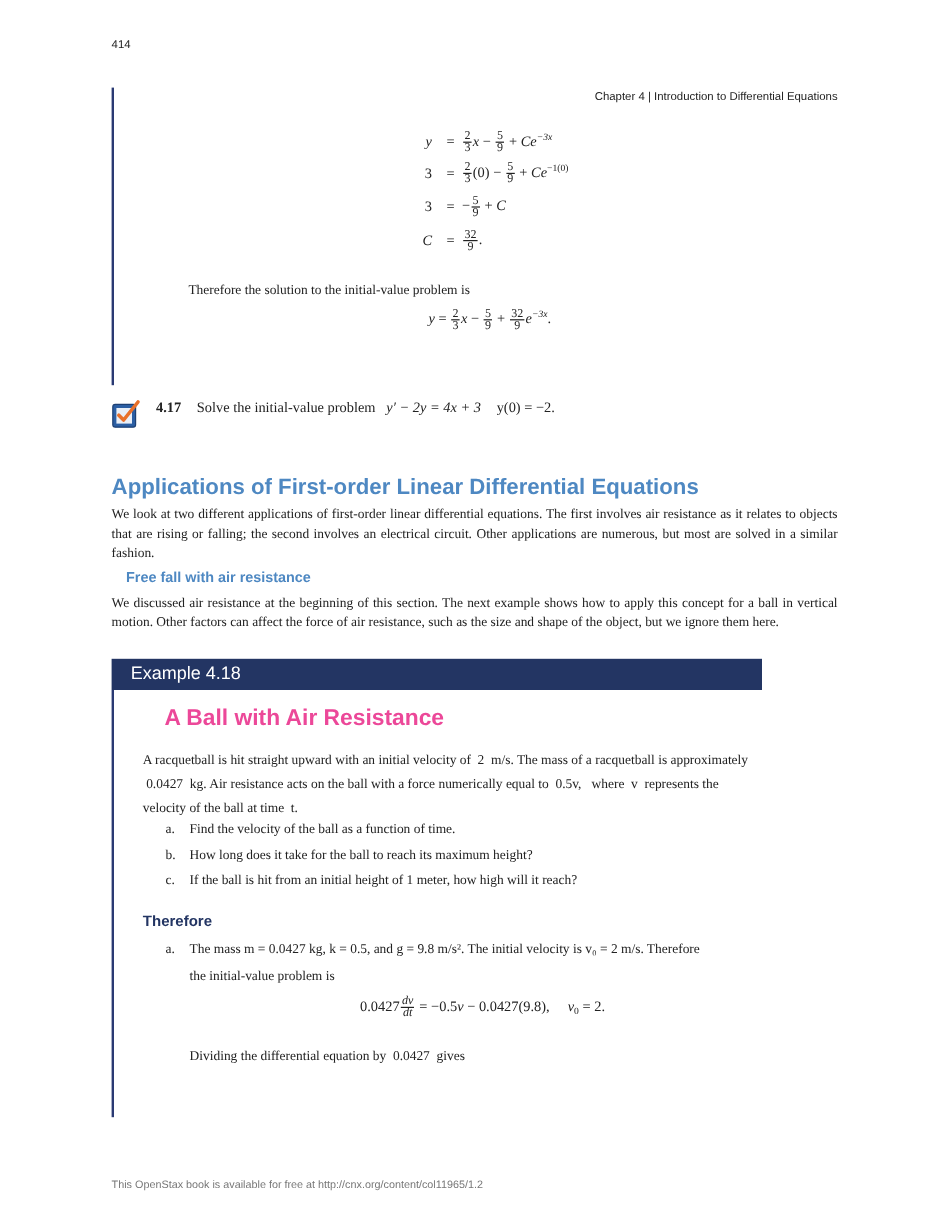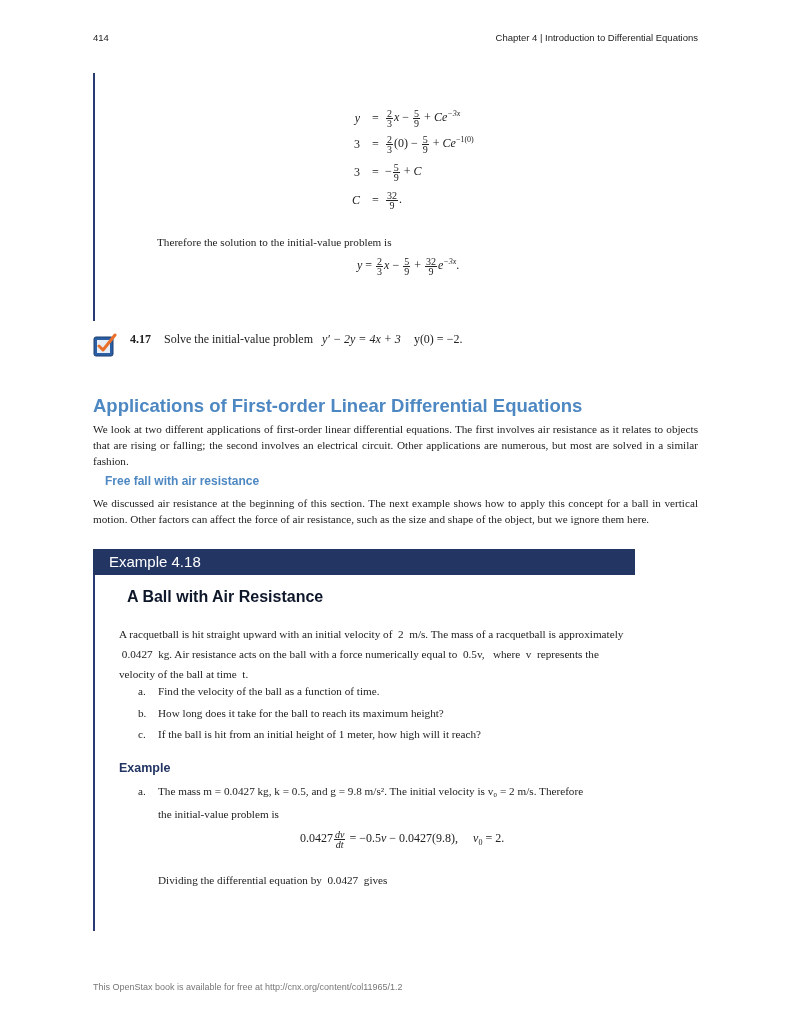--- a/index.html
+++ b/index.html
@@ -1,37 +1,37 @@
 <!DOCTYPE html>
 <html><head>
 <meta charset="utf-8">
 <style>
   html, body { margin:0; padding:0; background:#fff; }
   body { width:791px; height:1024px; position:relative; overflow:hidden; font-family:"Liberation Serif", serif; color:#222; }
   .hdr { position:absolute; top:32px; font-family:Liberation Sans, sans-serif; font-size:9.5px; color:#222; }
   .hdr-left { left:93px; }
-  .hdr-right { right:93px; }
+  .hdr-right { right:93px;margin-top:43px; }
   .vbar { position:absolute; left:93px; width:2px; background:#2a3a73; }
   .math { font-family:"Liberation Serif", serif; font-size:12px; }
   .i { font-style:italic; }
   .frac { display:inline-block; vertical-align:middle; text-align:center; font-size:10px; line-height:9px; margin:0 1px; }
   .frac span { display:block; }
   .frac .num { border-bottom:0.8px solid #222; padding:0 1px; }
   sup { font-size:8px; vertical-align:5px; }
   sub { font-size:8px; vertical-align:-3px; }
   .eq-row { position:absolute; height:22px; display:flex; align-items:center; }
   .eq-lhs { position:absolute; width:30px; text-align:right; }
   .eq-eq { position:absolute; }
   .eq-rhs { position:absolute; white-space:nowrap; }
   .p { position:absolute; font-size:11.2px; line-height:16px; text-align:justify; }
   .h2 { position:absolute; left:93px; top:395px; font-family:"Liberation Sans", sans-serif; font-weight:bold; font-size:18.5px; color:#4e88c2; }
   .h3 { position:absolute; left:93px; top:474px; font-family:"Liberation Sans", sans-serif; font-weight:bold; font-size:12px; color:#4e88c2;padding-left:12px; }
   .ex-bar { position:absolute; left:93px; top:549px; width:542px; height:26px; background:#233563; }
   .ex-bar span { position:absolute; left:16px; top:4px; font-family:"Liberation Sans", sans-serif; font-size:15px; color:#fff; }
-  .ex-title { position:absolute; left:127px; top:588px; font-family:"Liberation Sans", sans-serif; font-weight:bold; font-size:16px; color:#0f172a; }
+  .ex-title { position:absolute; left:137px; top:588px; font-family:"Liberation Sans", sans-serif; font-weight:bold; font-size:19px; color:#ec4899; }
   .sol-title { position:absolute; left:119px; top:761px; font-family:"Liberation Sans", sans-serif; font-weight:bold; font-size:12.5px; color:#233563; }
   .li { position:absolute; font-size:11.2px; }
   .li .mk { position:absolute; left:0; }
   .li .tx { position:absolute; left:20px; white-space:nowrap; }
   .footer { position:absolute; left:93px; top:982px; font-family:"Liberation Sans", sans-serif; font-size:9px; color:#777; }
   .tryit { position:absolute; left:93px; top:333px; width:24px; height:24px; }
   .ti-label { position:absolute; left:130px; top:332px; font-size:12px; white-space:nowrap; }
   .ti-label b { margin-right:10px; }
 </style>
 </head>
@@ -114,21 +114,21 @@
 </div>
 <div class="li" style="left:138px;top:707px;">
   <span class="mk">b.</span>
   <span class="tx">How long does it take for the ball to reach its maximum height?</span>
 </div>
 <div class="li" style="left:138px;top:728px;">
   <span class="mk">c.</span>
   <span class="tx">If the ball is hit from an initial height of  1  meter, how high will it reach?</span>
 </div>
 
-<div class="sol-title">Example</div>
+<div class="sol-title">Therefore</div>
 
 <div class="li" style="left:138px;top:785px;">
   <span class="mk">a.</span>
   <span class="tx">The mass  m = 0.0427 kg, k = 0.5,   and  g = 9.8 m/s². The initial velocity is  v₀ = 2  m/s. Therefore</span>
 </div>
 <div class="p" style="left:158px;top:806px;">the initial-value problem is</div>
 
 <div class="math" style="position:absolute;left:300px;top:830px;white-space:nowrap;">
   0.0427<span class="frac i"><span class="num">dv</span><span>dt</span></span> = −0.5<span class="i">v</span> − 0.0427(9.8),&nbsp;&nbsp;&nbsp;&nbsp;&nbsp;<span class="i">v</span><sub>0</sub> = 2.
 </div>

